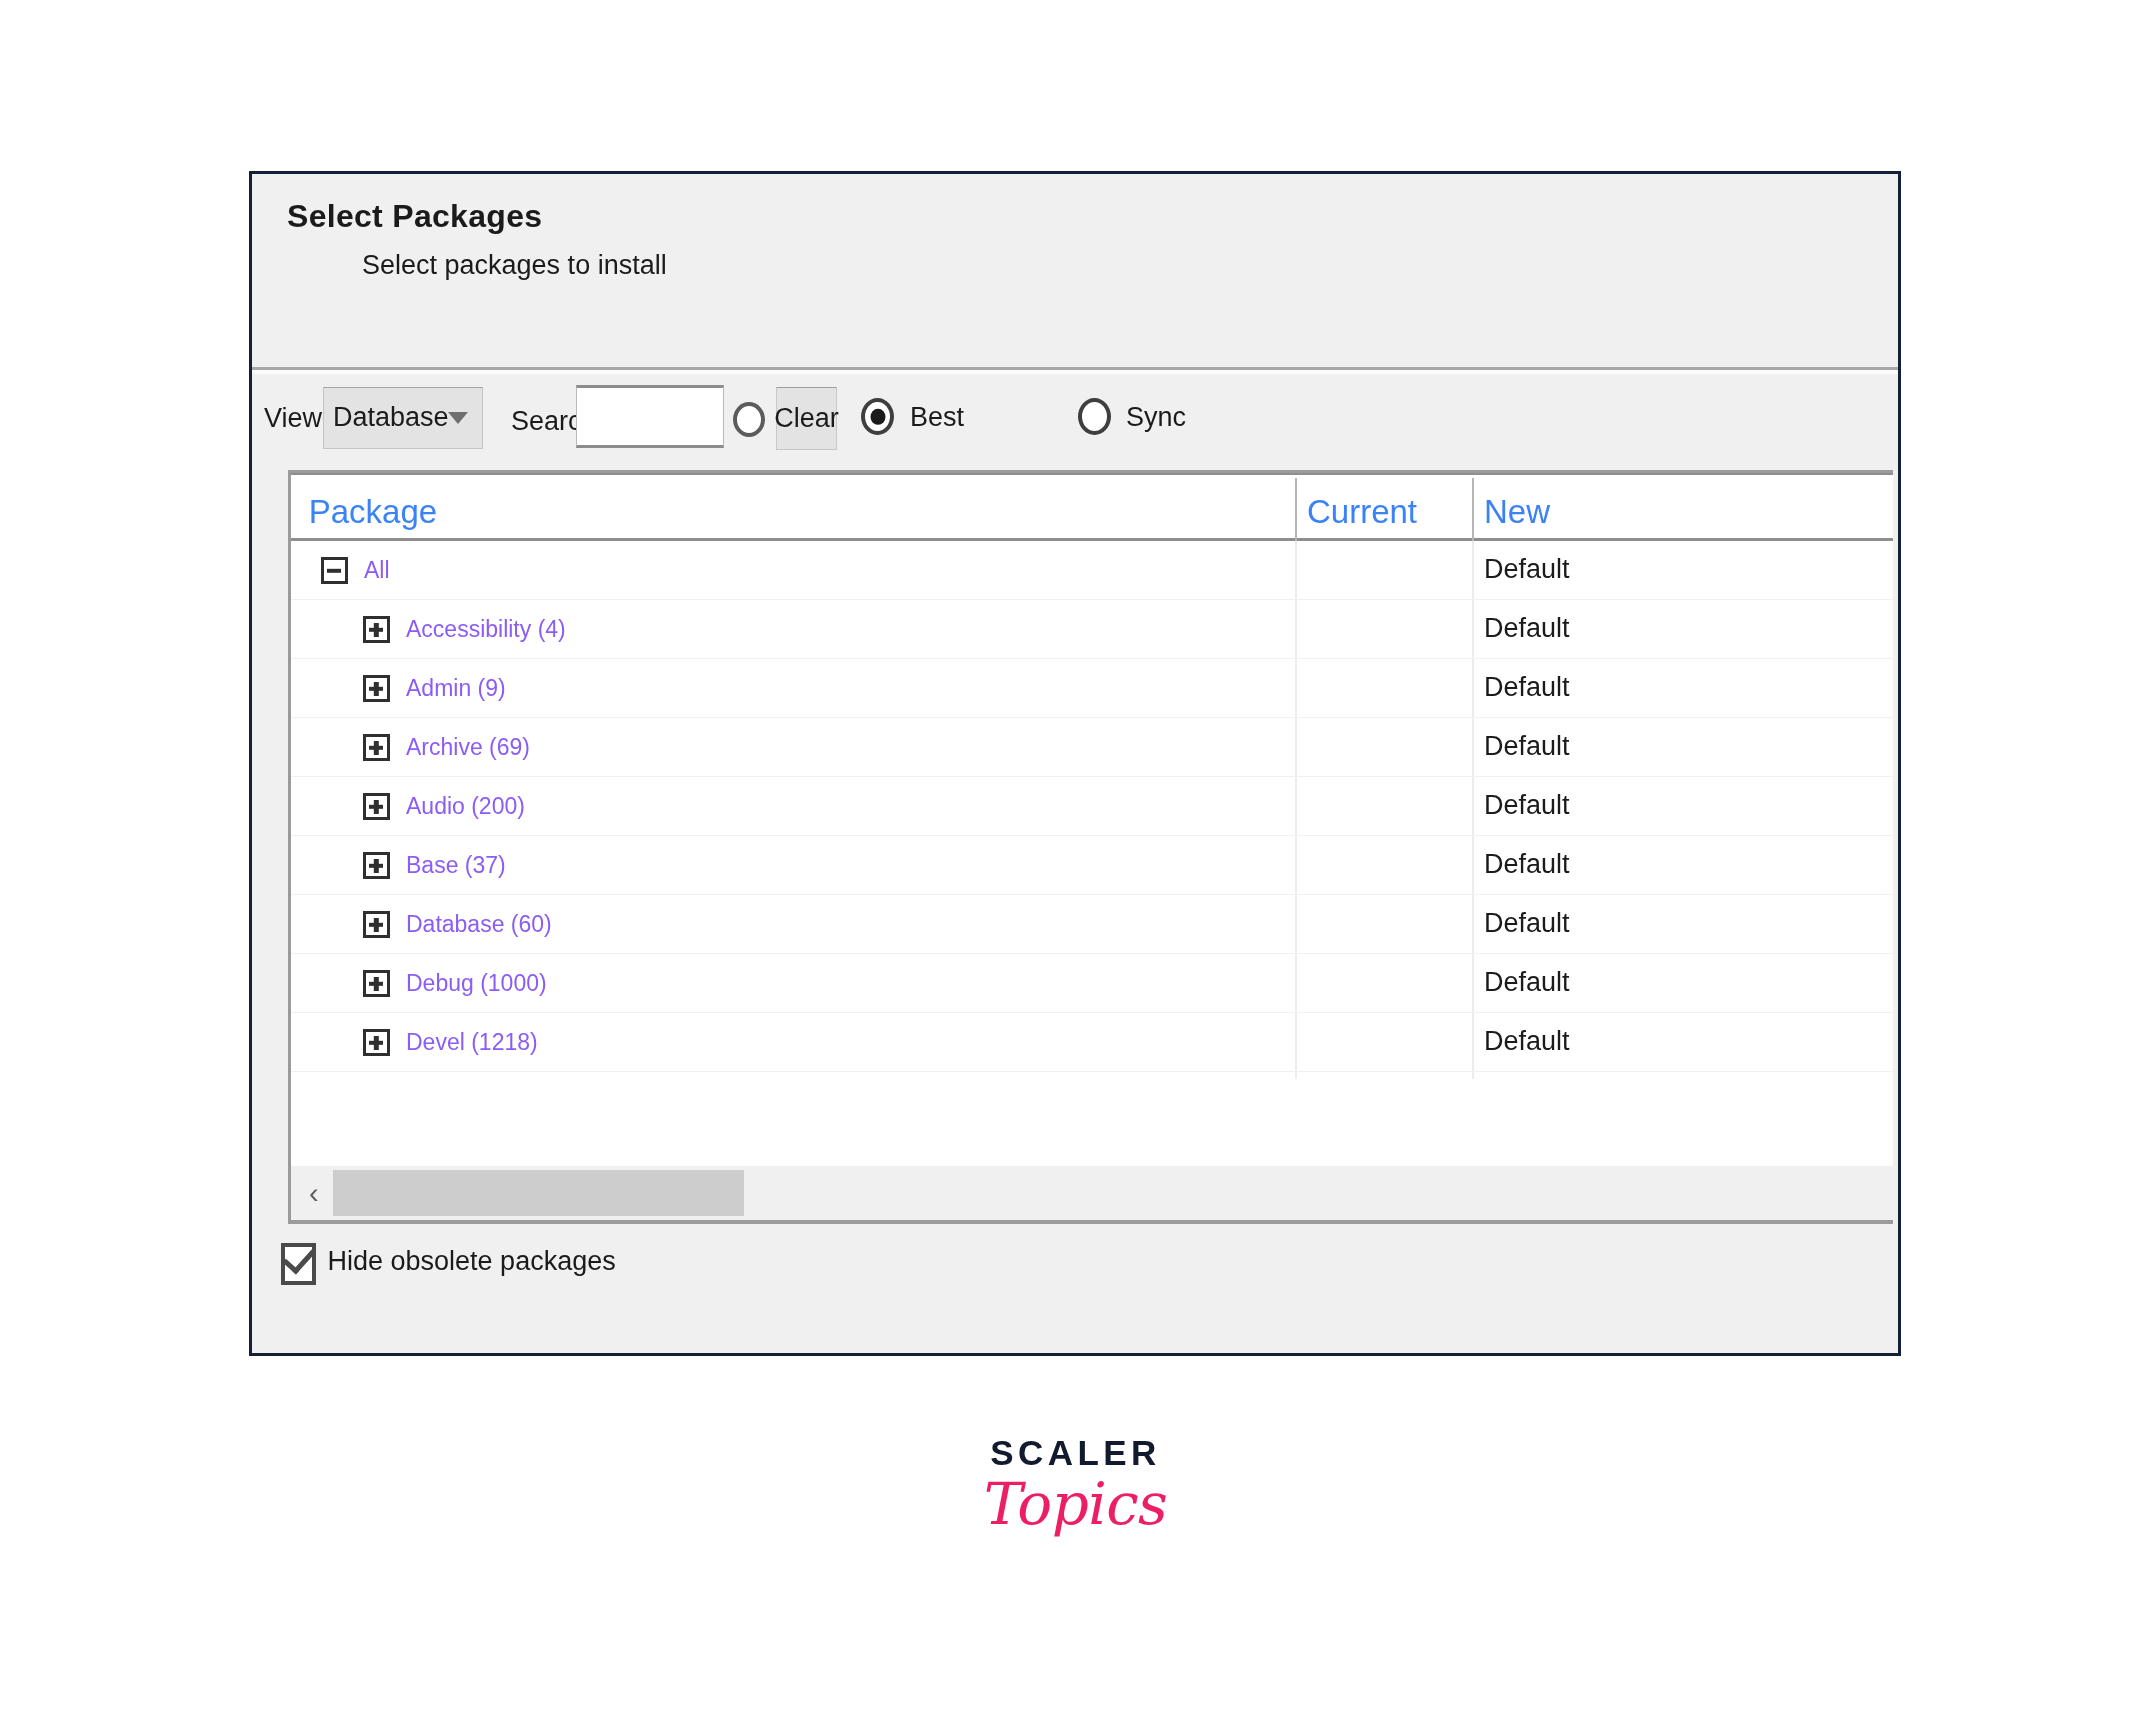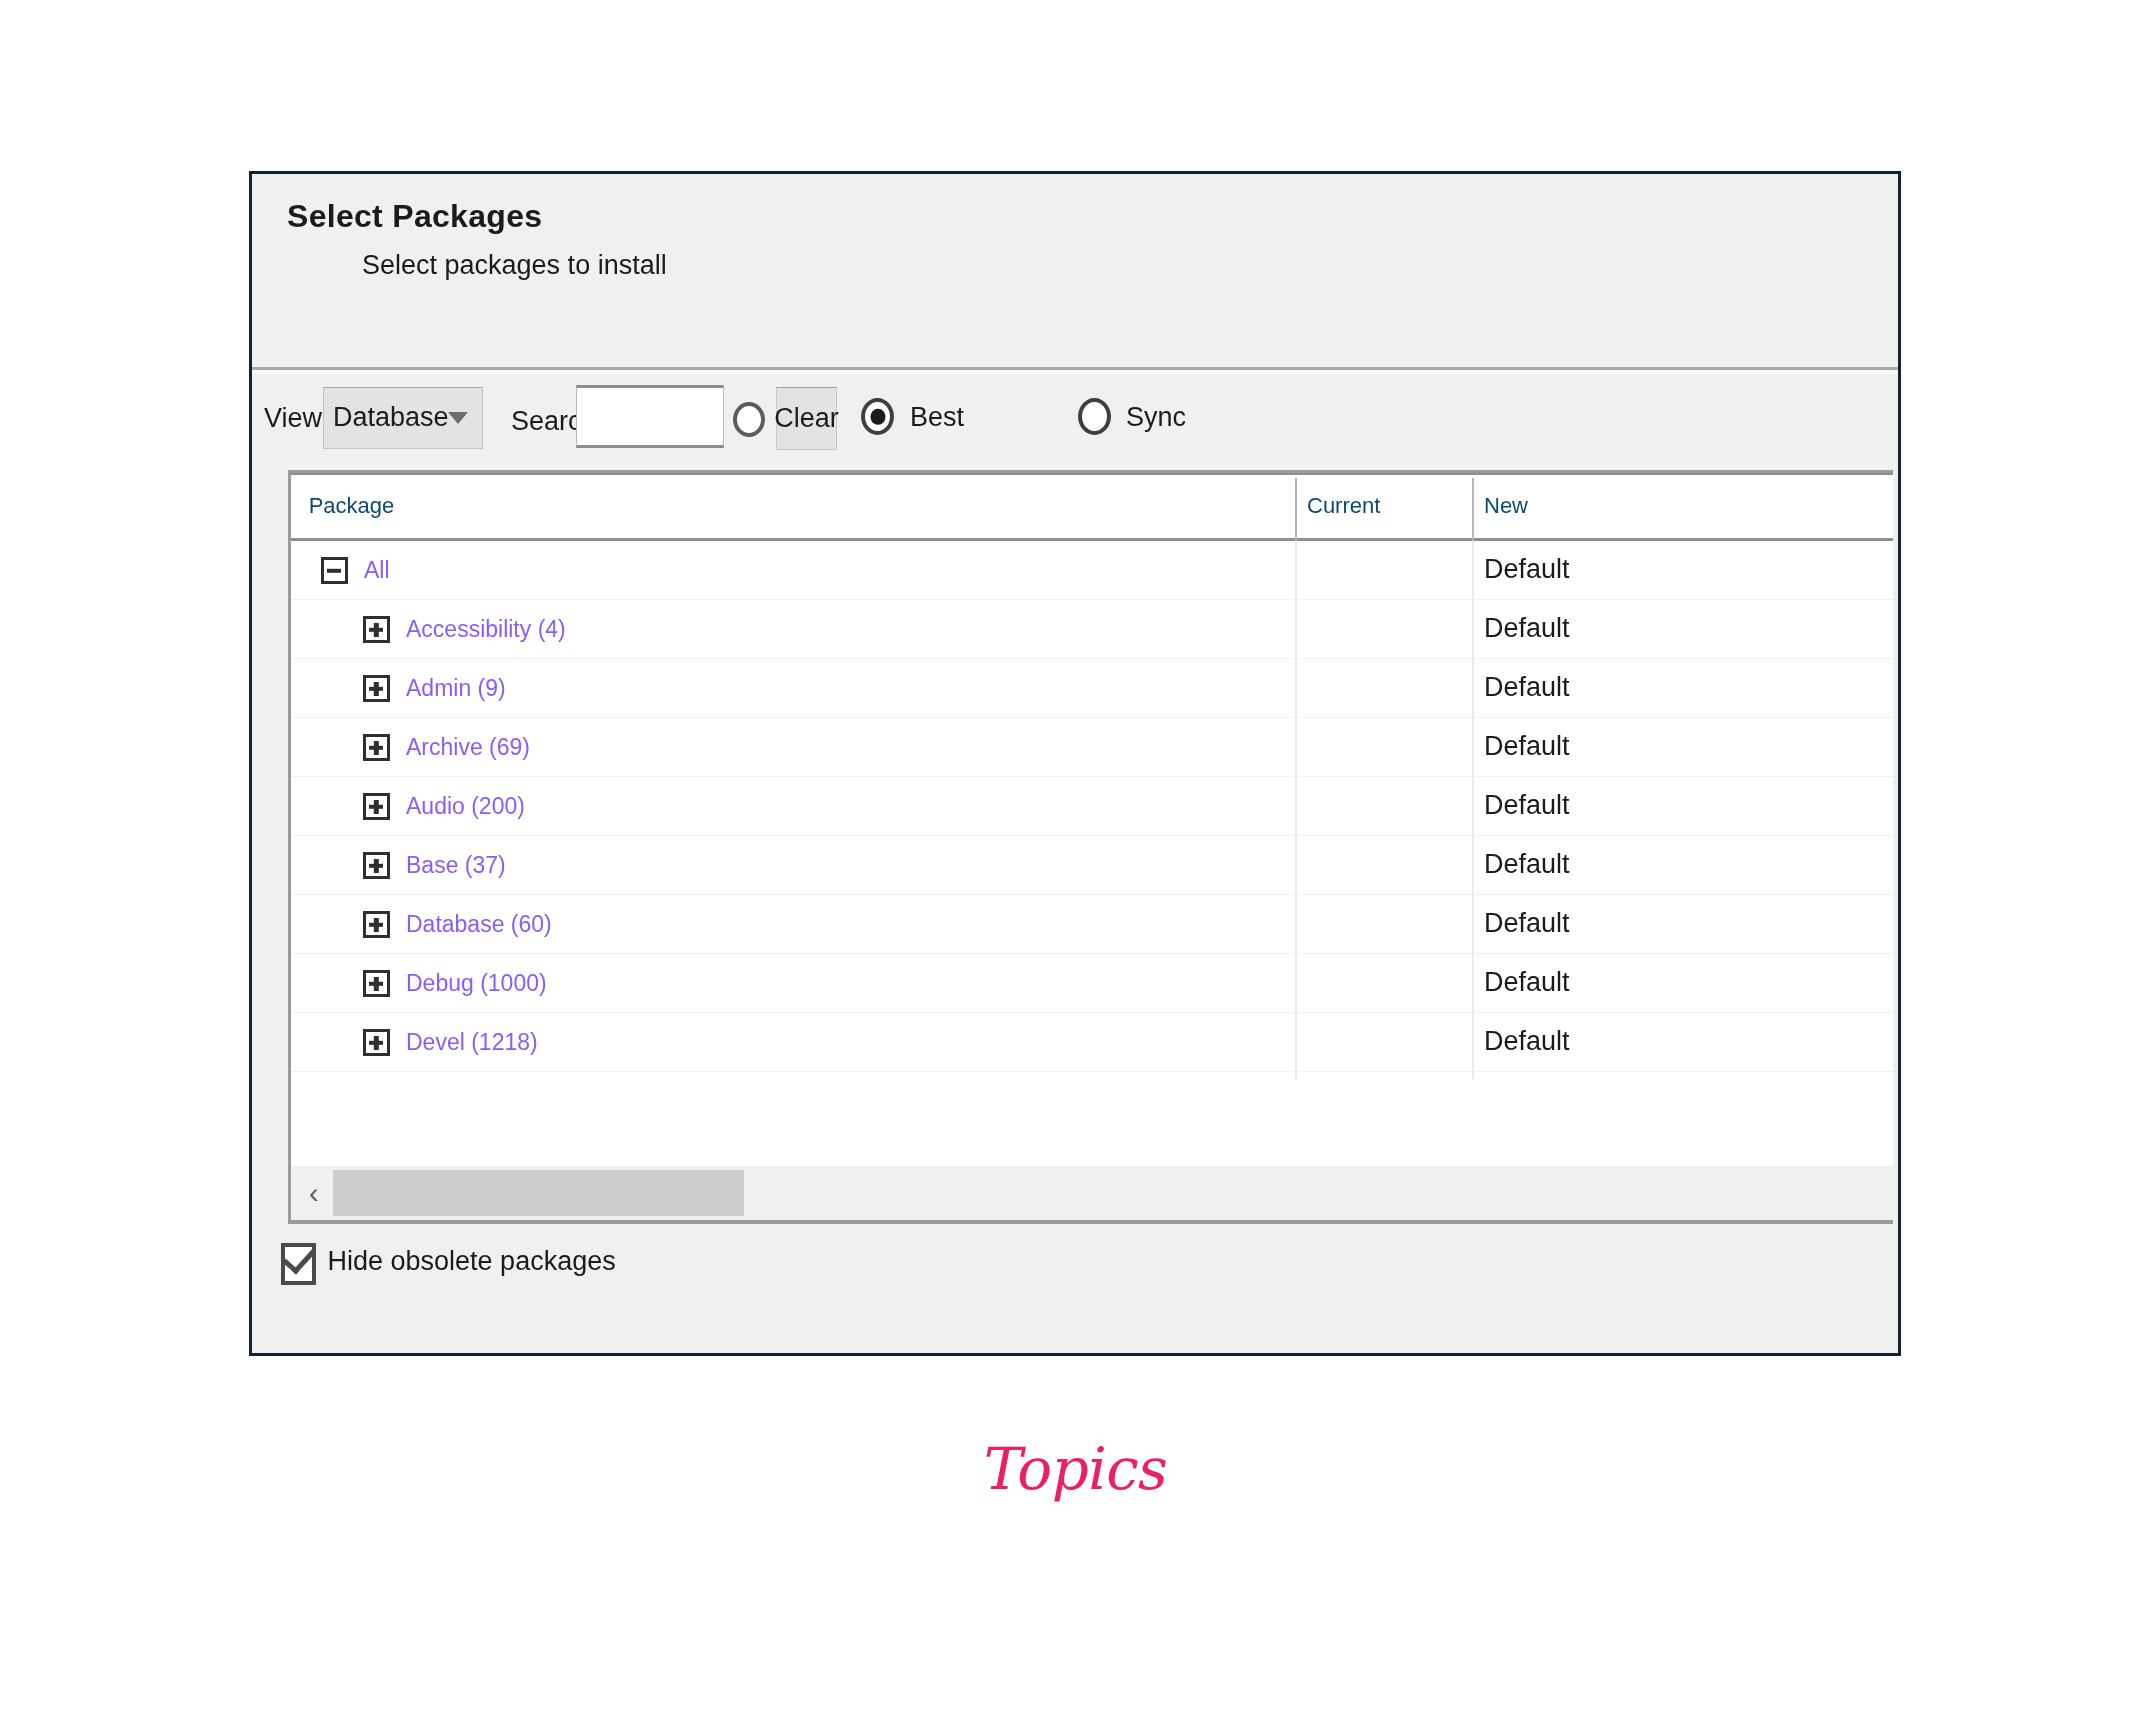--- a/index.html
+++ b/index.html
@@ -218,22 +218,22 @@
     width: 100%;
     height: 68px;
     background: #ffffff;
     border-bottom: 3.2px solid #8e8e8e;
     border-top: 2.5px solid #8e8e8e;
     box-sizing: border-box;
   }
   .th {
     position: absolute;
     top: 18.3px;
-    font-size: 22px;
-    color: #0c4a6e;
+    font-size: 33px;
+    color: #3b82f6;
     white-space: nowrap;
   }
   .th-package { left: 17.7px; }
   .th-current { left: 1016px; }
   .th-new     { left: 1193px; }
   .hdiv {
     position: absolute;
     top: 2.5px;
     width: 1.9px;
     height: 63px;
@@ -563,15 +563,16 @@
   <div class="cb-row">
     <span class="checkbox">
       <span class="tick"></span>
     </span>
     <span class="cb-label">Hide obsolete packages</span>
   </div>
 
 </div>
 
 <div class="watermark">
+  <span class="wm-scaler">SCALER</span>
   <span class="wm-topics">Topics</span>
 </div>
 
 
 </body></html>

